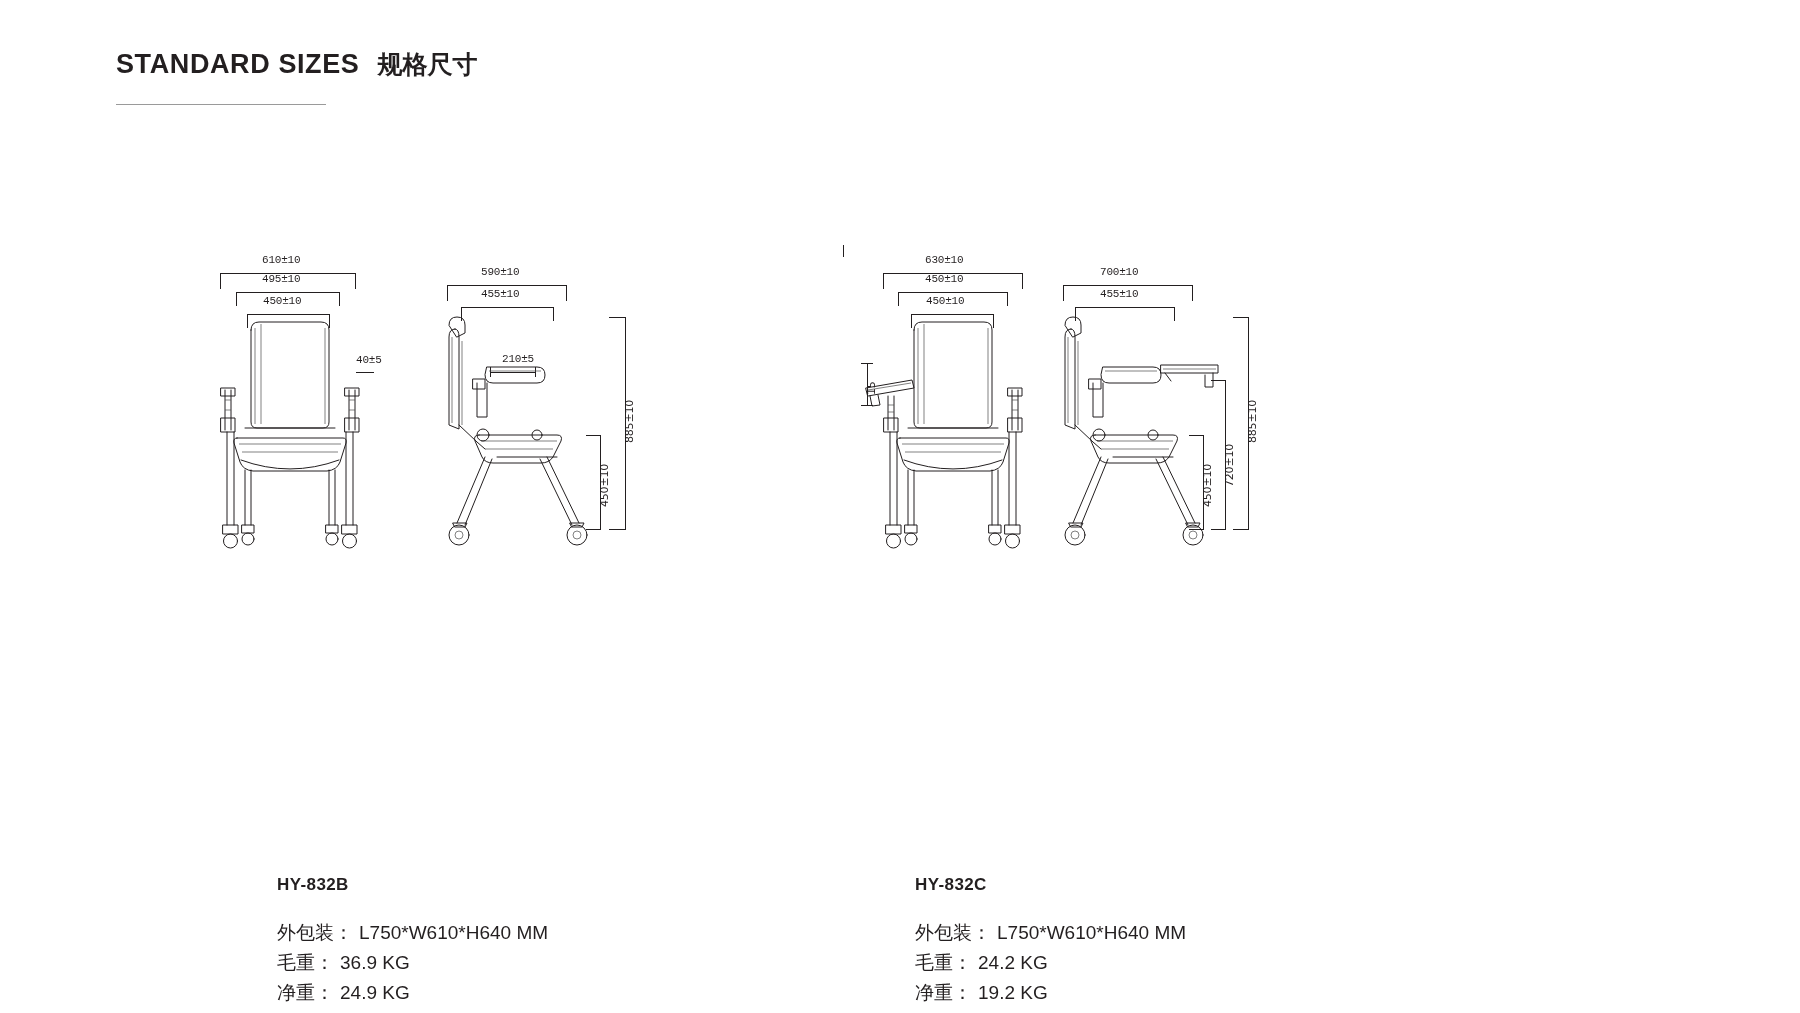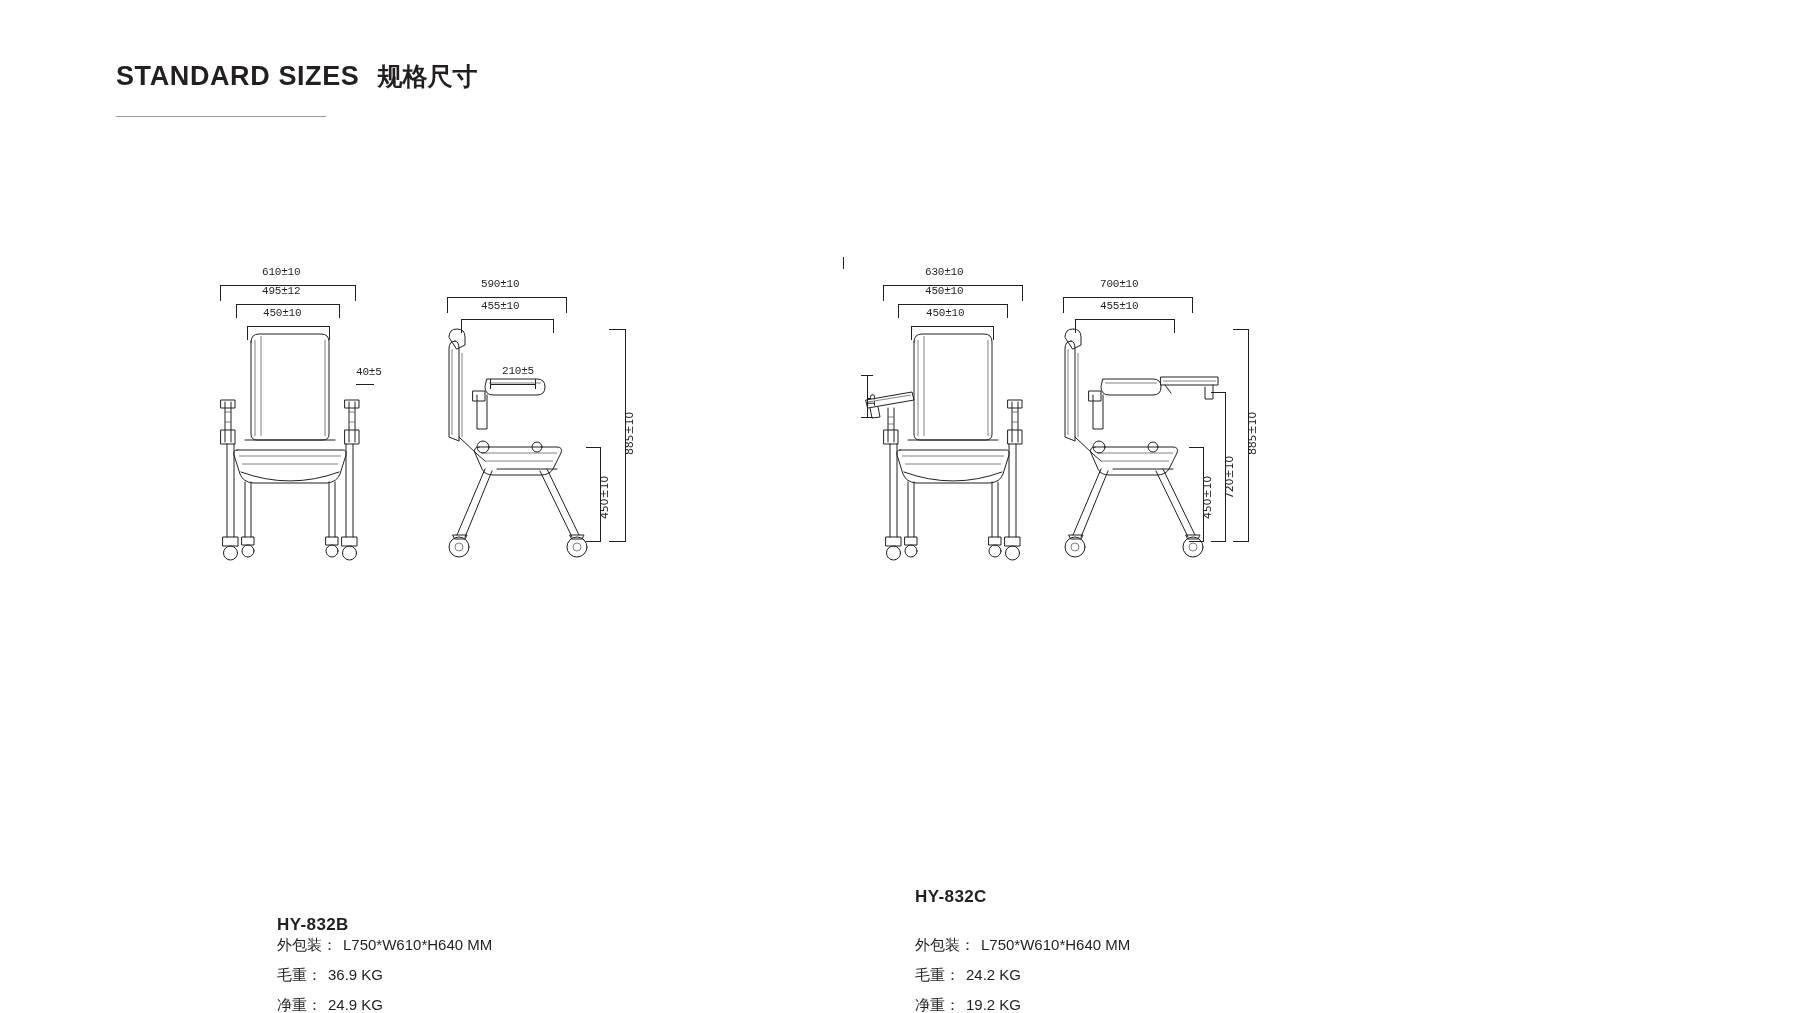--- a/index.html
+++ b/index.html
@@ -10,21 +10,21 @@
   body {
     width: 1800px;
     height: 1013px;
     font-family: "Liberation Sans", sans-serif;
     color: #231f20;
     position: relative;
     overflow: hidden;
   }
   .page {
     position: absolute;
-    left: 0; top: 12px;
+    left: 0; top: 0;
     width: 1800px;
     height: 736px;
     border-radius: 20px;
   }
 
   
   .header {
     position: absolute;
     left: 116px;
     top: 48px;
@@ -69,28 +69,28 @@
   }
 
   .model-name {
     position: absolute;
     top: 620px;
     font-size: 17px;
     font-weight: bold;
     letter-spacing: 0.4px;
     color: #231f20;
   }
-  #product-0 .model-name { left: 62px; margin-top: 28px; }
+  #product-0 .model-name { left: 62px; }
   #product-1 .model-name { left: 62px; }
 
   .specs {
     position: absolute;
     top: 663px;
     left: 62px;
-    font-size: 15px;
+    font-size: 19px;
     line-height: 30px;
     color: #231f20;
   }
   .spec-row {
     white-space: nowrap;
   }
   .spec-label { }
   .spec-value { margin-left: 6px; }
 
   
@@ -167,21 +167,21 @@
     <div class="drawing-area">
 
       <div class="dim-line dim-h" style="left:5px; top:18px; width:136px;"></div>
       <div class="tick" style="left:5px; top:18px; height:16px;"></div>
       <div class="tick" style="left:140px; top:18px; height:16px;"></div>
       <div class="dim-label" style="left:47px; top:-1px;">610±10</div>
 
       <div class="dim-line dim-h" style="left:21px; top:37px; width:104px;"></div>
       <div class="tick" style="left:21px; top:37px; height:14px;"></div>
       <div class="tick" style="left:124px; top:37px; height:14px;"></div>
-      <div class="dim-label" style="left:47px; top:18px;">495±12</div>
+      <div class="dim-label" style="left:47px; top:18px;">495±10</div>
 
       <div class="dim-line dim-h" style="left:32px; top:59px; width:83px;"></div>
       <div class="tick" style="left:32px; top:59px; height:14px;"></div>
       <div class="tick" style="left:114px; top:59px; height:14px;"></div>
       <div class="dim-label" style="left:48px; top:40px;">450±10</div>
 
       <div class="dim-line dim-h" style="left:141px; top:117px; width:18px;"></div>
       <div class="dim-label" style="left:141px; top:99px;">40±5</div>
 
       <svg class="chair" style="left:0px; top:55px;" width="180" height="280" viewBox="0 0 180 280">

